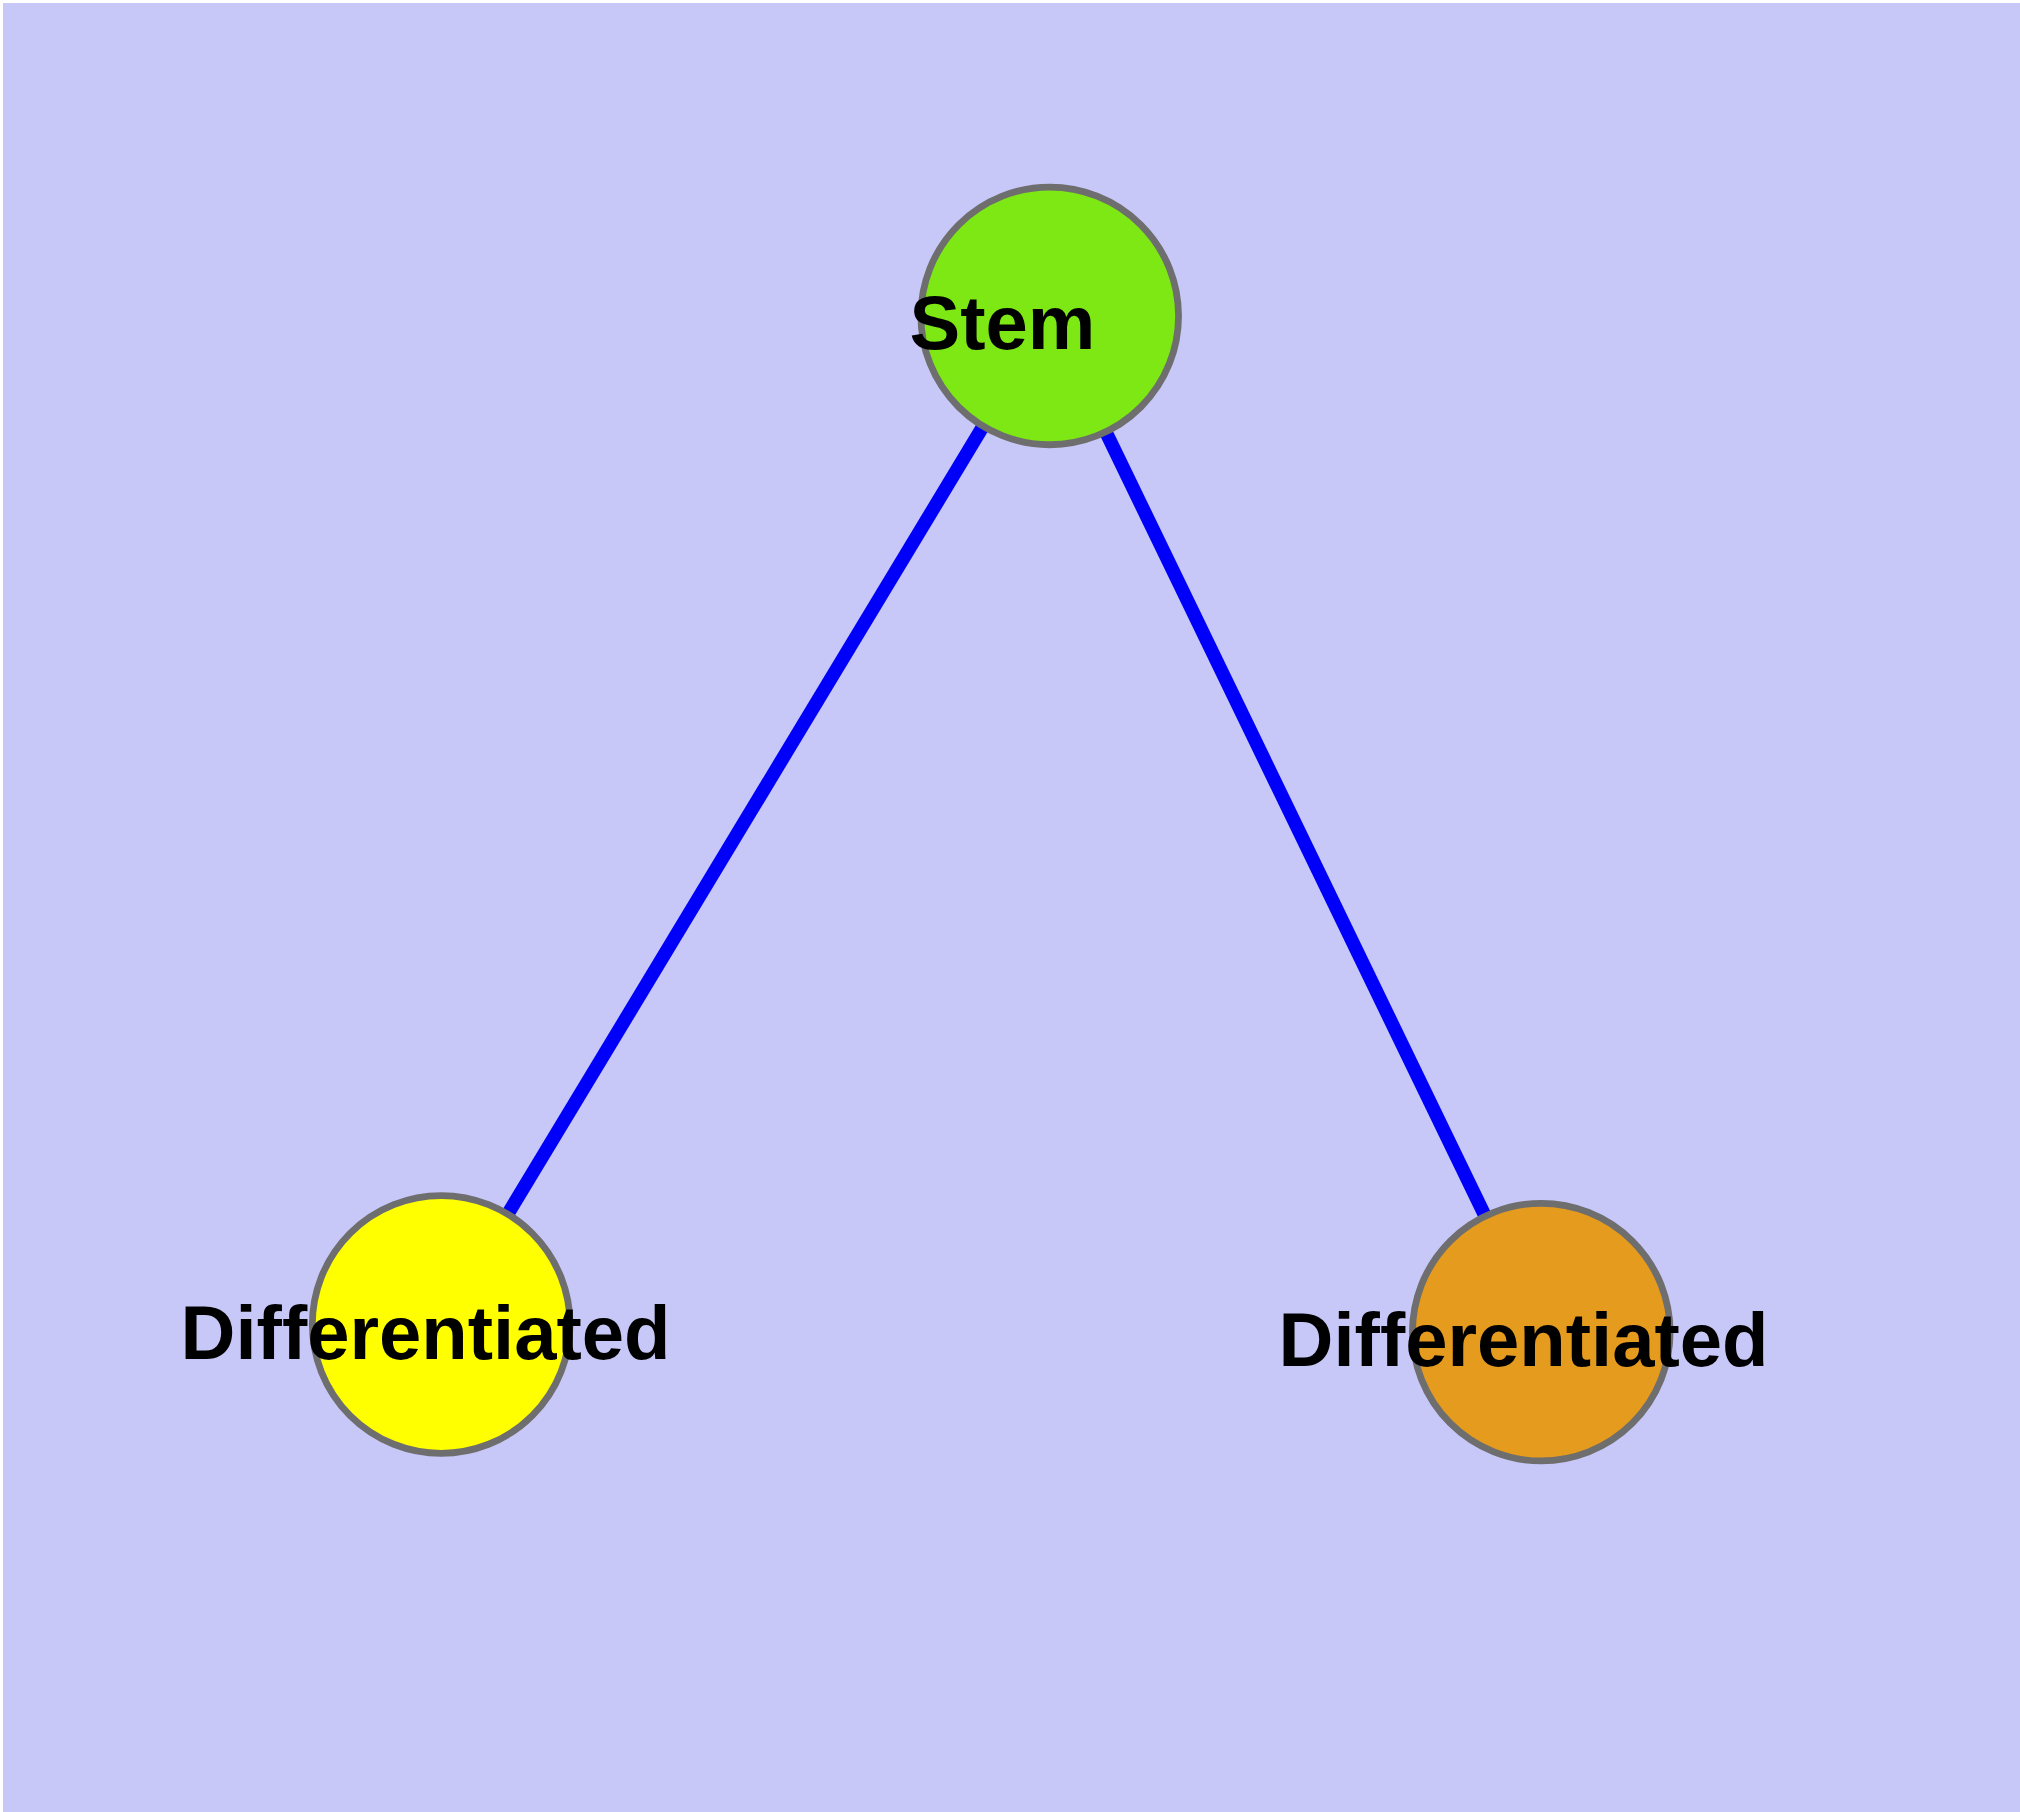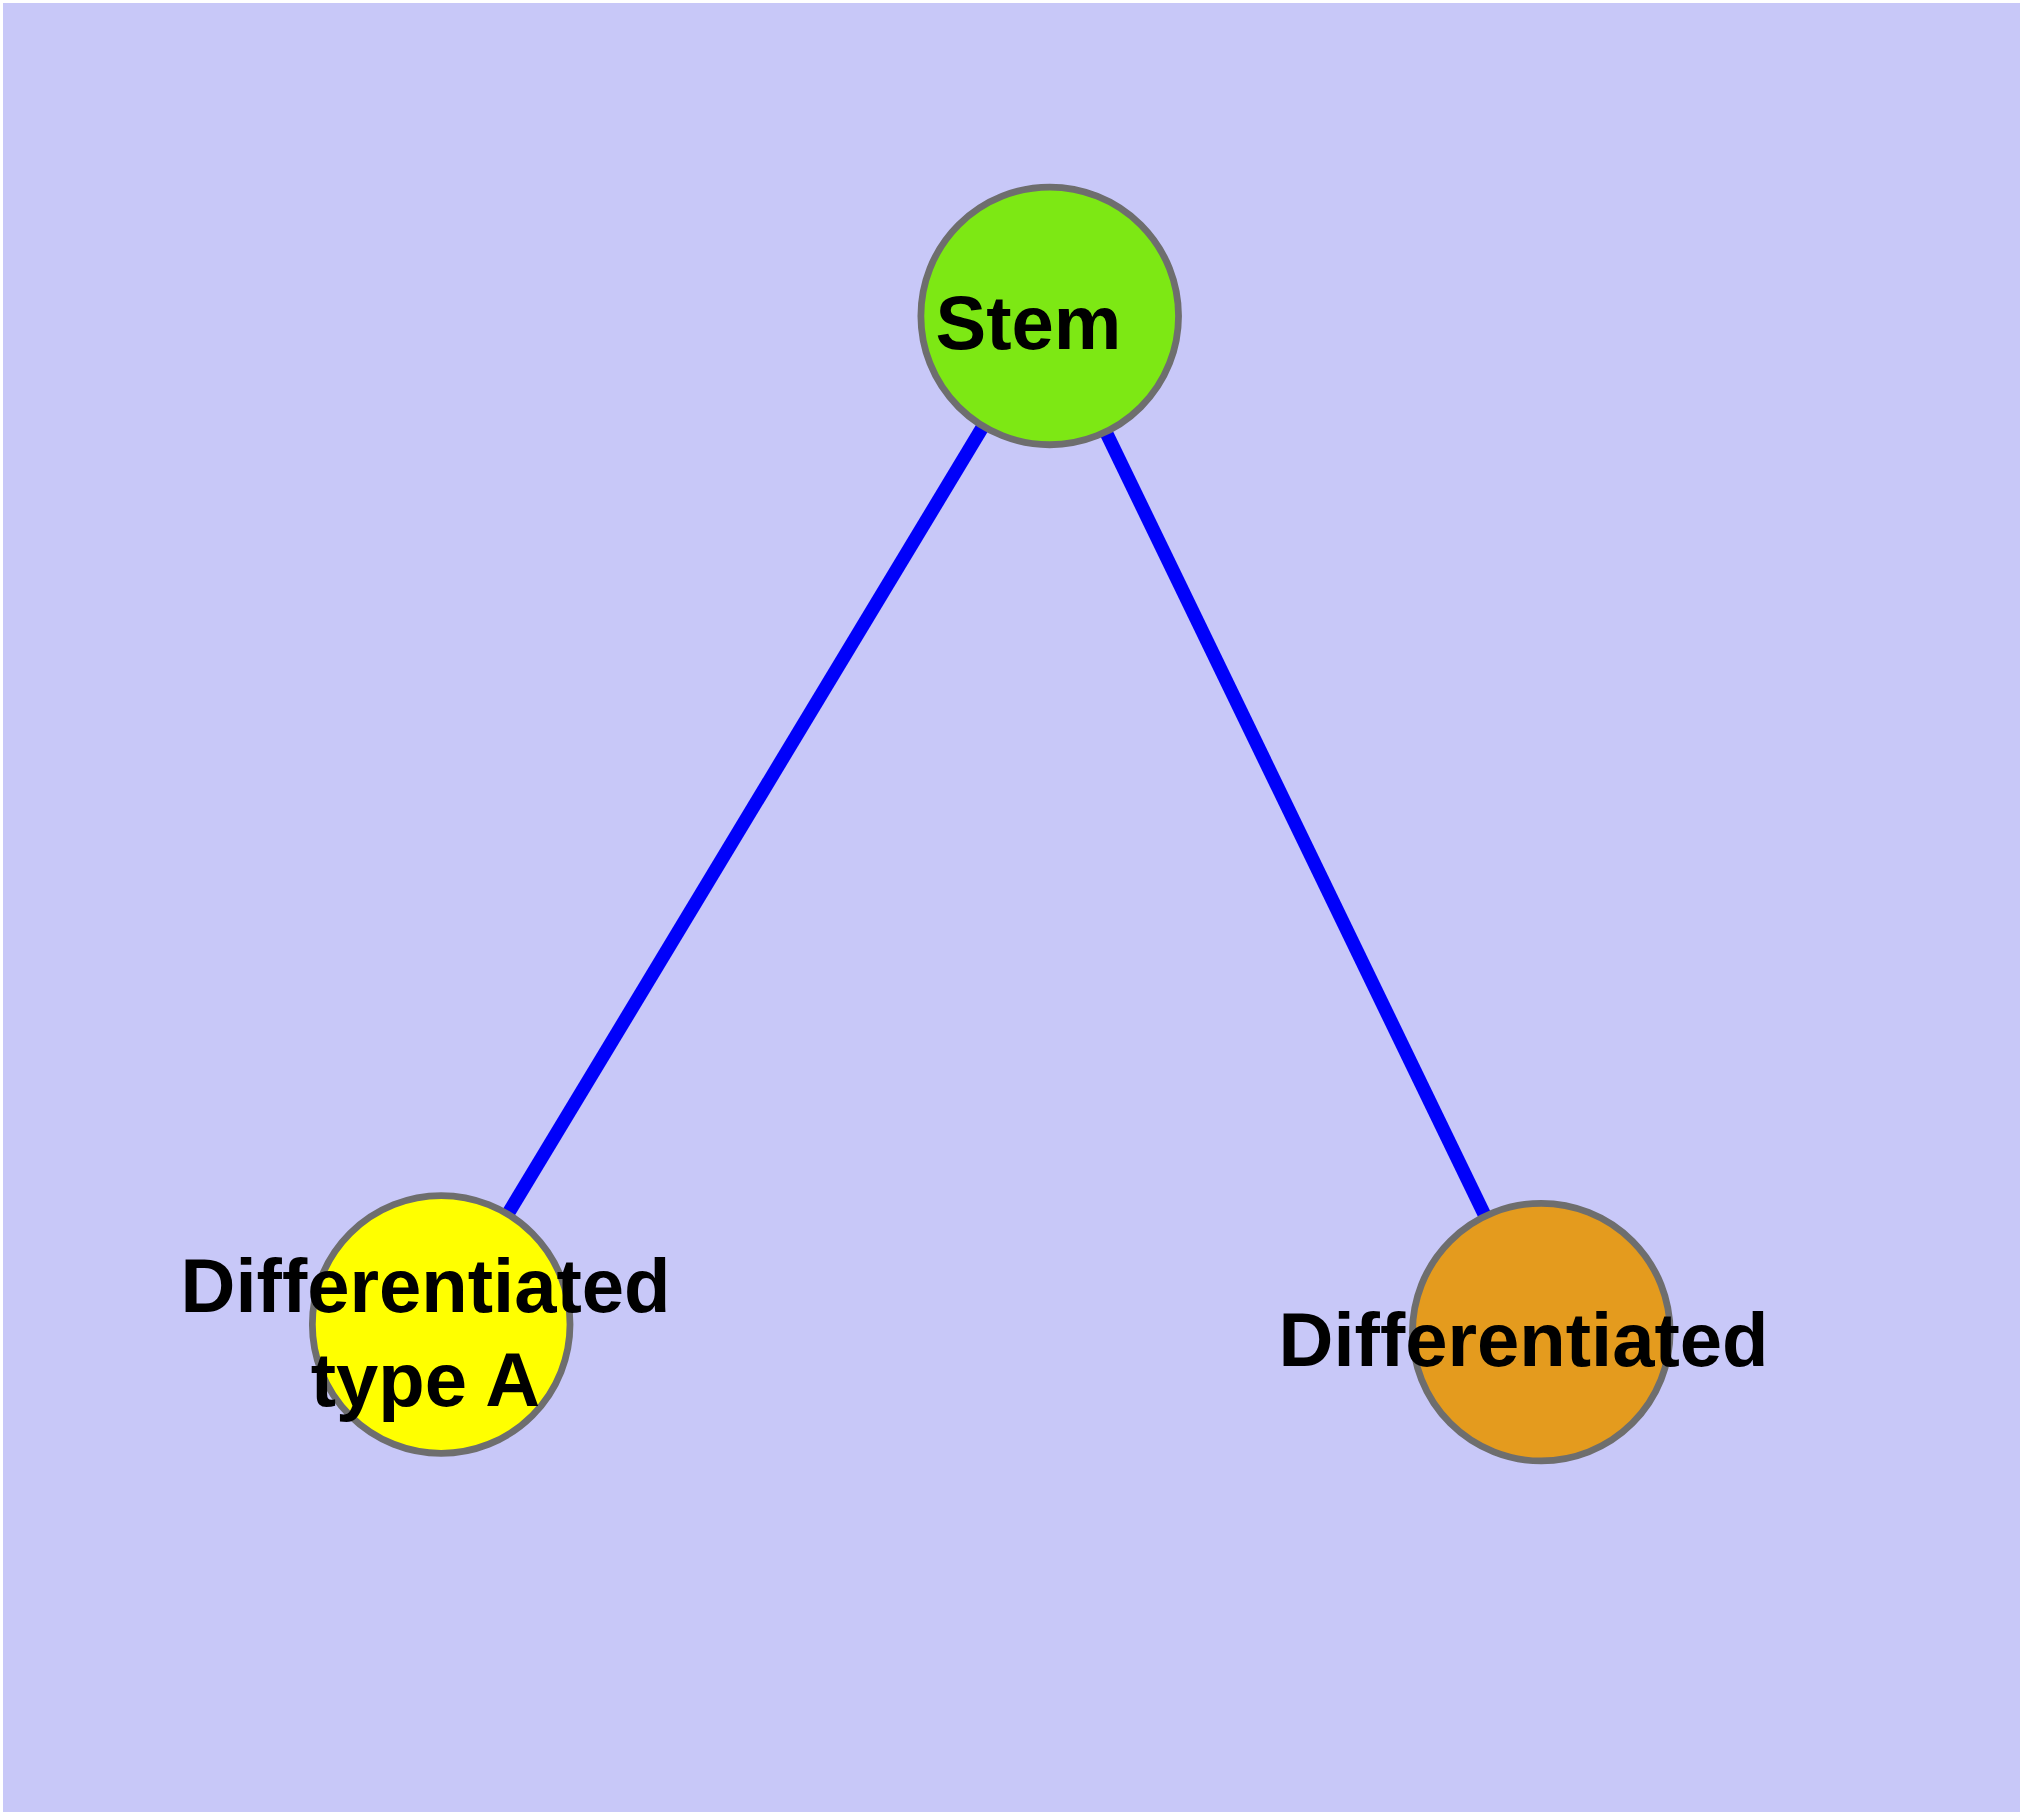--- a/index.html
+++ b/index.html
@@ -41,27 +41,26 @@
   <svg class="graph-svg" width="2018" height="1809" viewBox="3 4 2381 2134">
 
     <line x1="1238" y1="373" x2="520" y2="1563" stroke-width="16" stroke="#0000FA"></line>
     <line x1="1238" y1="373" x2="1818" y2="1572" stroke-width="16" stroke="#0000FA"></line>
 
     <circle cx="1238" cy="373" r="152" stroke-width="8" fill="#7DE814" stroke="#6E6E6E"></circle>
     <circle cx="520" cy="1563" r="152" stroke-width="8" fill="#FFFF00" stroke="#6E6E6E"></circle>
     <circle cx="1818" cy="1572" r="152" stroke-width="8" fill="#E49B1E" stroke="#6E6E6E"></circle>
   </svg>
 
-  <div class="node-label" style="left: 1026px; top: 320px; color: rgb(0, 0, 0);">
+  <div class="node-label" style="left: 1000px; top: 320px; color: rgb(0, 0, 0);">
     <div>Stem</div>
   </div>
 
   <div class="node-label" style="left: 423px; top: 1330px; color: rgb(0, 0, 0);">
     <div>Differentiated</div>
-    <div>type A</div>
   </div>
 
   <div class="node-label" style="left: 1521px; top: 1337px; color: rgb(0, 0, 0);">
     <div>Differentiated</div>
   </div>
 
 </div>
 
 
 </body></html>

